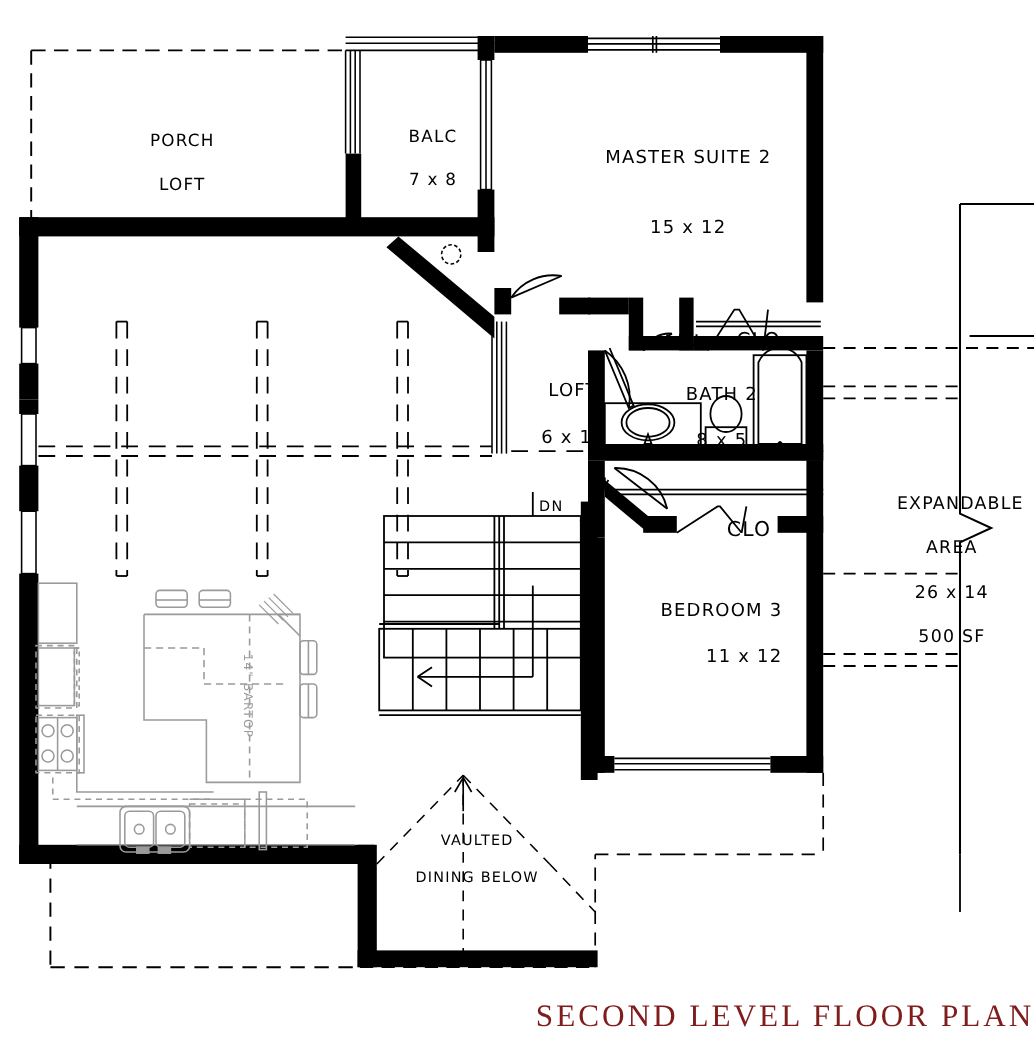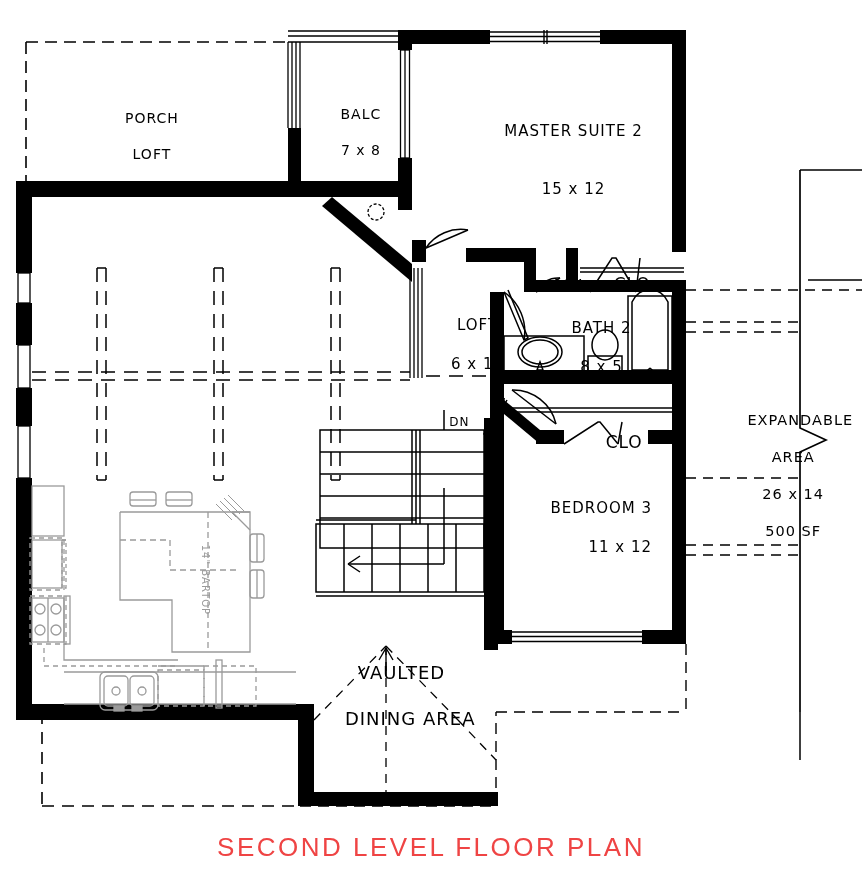--- a/index.html
+++ b/index.html
@@ -16,25 +16,25 @@
     line-height:1.28;
     font-size:14px;
     pointer-events:none;
   }
   .lbl.big{font-size:15px;}
   .lbl.sm{font-size:17px;}
   .title{
     position:absolute;
     left:0;right:0;
     top:832px;
-    text-align:center;
-    font-family:Liberation Sans, sans-serif;
+    text-align:right;
+    font-family:Liberation Serif, serif;
     font-size:26px;
     letter-spacing:2.5px;
-    color:#ef4444;
+    color:#7f1d1d;
   }
   .vert{
     position:absolute;
     font-family:"DejaVu Sans",sans-serif;
     font-size:10px;
     color:#9a9a9a;
     letter-spacing:1px;
     transform:rotate(90deg);
     transform-origin:left top;
     white-space:pre;
@@ -401,23 +401,23 @@
     <span>11 x 12</span>
   </div>
 
   <div class="lbl" style="left:686px;top:392px;width:114px;font-size:14.5px;margin-left:39px;">
     <span>EXPANDABLE</span><br>
     <span>AREA</span><br>
     <span>26 x 14</span><br>
     <span>500 SF</span>
   </div>
 
-  <div class="lbl" style="left:318px;top:638px;width:140px;font-size:18px;">
+  <div class="lbl" style="left:318px;top:678px;width:140px;font-size:12px;">
     <span>VAULTED</span><br>
-    <span>DINING AREA</span>
+    <span>DINING BELOW</span>
   </div>
 
   <div class="lbl sm" style="left:528px;top:254px;width:46px;">
     <span>LIN</span>
   </div>
 
   <div class="lbl sm" style="left:588px;top:252px;width:60px;">
     <span>CLO</span>
   </div>
 

